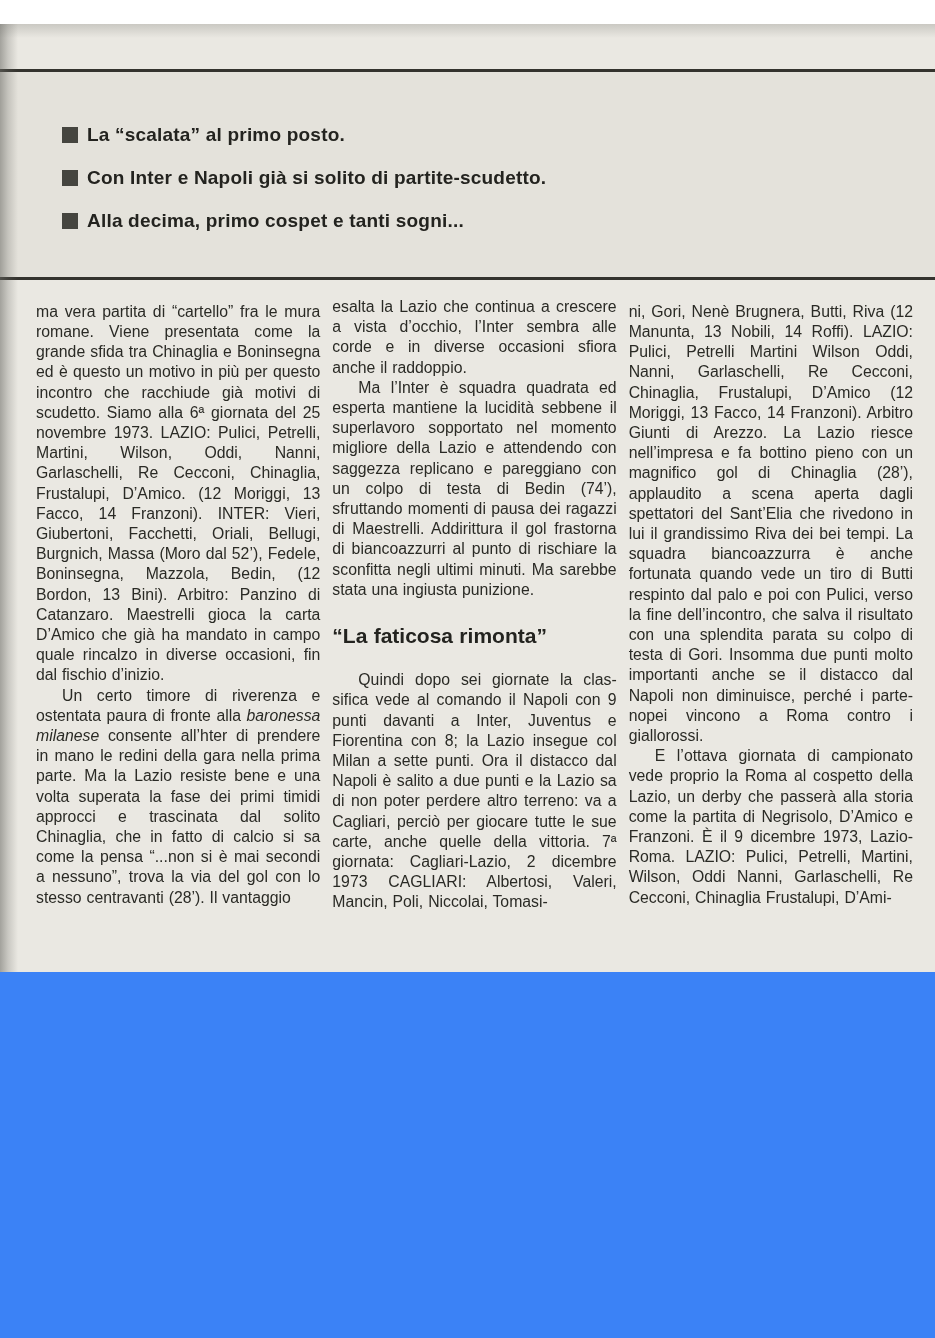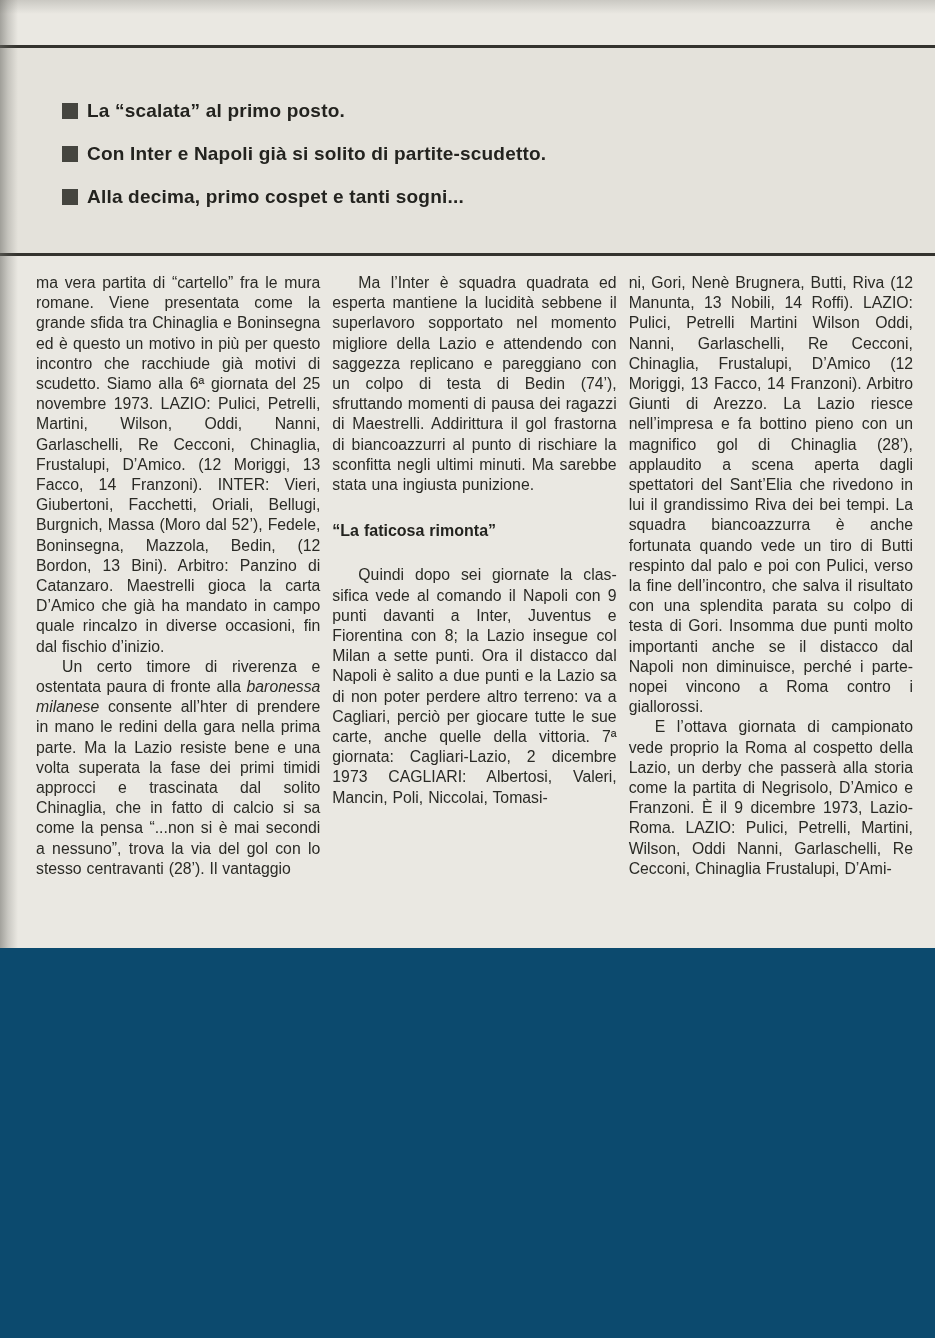--- a/index.html
+++ b/index.html
@@ -1,21 +1,21 @@
 <!DOCTYPE html>
 <html lang="it"><head>
 <meta charset="utf-8">
 <style>
   html,body{margin:0;padding:0;}
   body{
     width:935px;height:1338px;position:relative;overflow:hidden;
     background:#ffffff;
     font-family:"Liberation Sans","DejaVu Sans",sans-serif;
   }
-  .page{position:absolute;inset:0;background:#0c4a6e;}
+  .page{position:absolute;inset:0;background:#3b82f6;margin-top:24px;}
   
   .scan{position:absolute;top:0;left:0;width:935px;height:948px;background:#eae8e2;}
   .header-zone{position:absolute;top:48px;left:0;width:935px;height:205px;background:#e4e2db;}
   .rule{position:absolute;left:0;width:935px;height:3px;background:#34332e;}
   .rule-top{top:45px;}
   .rule-bottom{top:253px;}
   .gutter{
     position:absolute;top:0;left:0;width:18px;height:948px;
     background:linear-gradient(90deg,rgba(104,104,99,0.55) 0%,rgba(104,104,99,0.25) 45%,rgba(104,104,99,0) 100%);
   }
@@ -24,30 +24,30 @@
     background:linear-gradient(180deg,rgba(120,120,114,0.28),rgba(120,120,114,0));
   }
   
   .banner{position:absolute;top:99px;left:62px;width:840px;}
   .banner-item{
     display:flex;align-items:flex-start;margin:0 0 19px 0;
     font-weight:bold;font-size:19px;line-height:24px;color:#23231f;letter-spacing:.2px;
   }
   .bullet{width:16px;height:16px;background:#45453f;margin:4px 9px 0 0;flex:none;}
   
-  .columns{position:absolute;top:273px;left:36px;width:877px;display:flex;gap:12px;}
+  .columns{position:absolute;top:273px;left:36px;width:877px;display:flex;gap:12px;align-items:center;}
   .column{
     flex:1;min-width:0;
     font-size:15.8px;line-height:20.2px;color:#2a2a25;
     text-align:justify;hyphens:auto;-webkit-hyphens:auto;word-spacing:.5px;
   }
   .column p{margin:0;}
   .column p.indent{text-indent:26px;}
   .column h3{
-    margin:26px 0 24px 0;font-size:16px;font-weight:bold;text-align:left;color:#23231f;
+    margin:26px 0 24px 0;font-size:21px;font-weight:bold;text-align:left;color:#23231f;
   }
   .column em{font-style:italic;}
 </style>
 </head>
 <body>
 
 <div class="page">
   <div class="scan">
     <div class="topshade"></div>
     <div class="header-zone"></div>
@@ -69,20 +69,21 @@
         <span>Alla decima, primo cospet e tanti sogni...</span>
       </div>
     </div>
 
     <div class="columns">
         <div class="column">
           <p><span>ma vera partita di “cartello” fra le mura romane. Viene presentata come la grande sfida tra Chinaglia e Boninsegna ed è questo un moti­vo in più per questo incontro che racchiude già motivi di scudetto. Siamo alla 6ª giornata del 25 no­vembre 1973. LAZIO: Pulici, Pe­trelli, Martini, Wilson, Oddi, Nanni, Garlaschelli, Re Cecconi, China­glia, Frustalupi, D’Amico. (12 Mo­riggi, 13 Facco, 14 Franzoni). IN­TER: Vieri, Giubertoni, Facchetti, Oriali, Bellugi, Burgnich, Massa (Moro dal 52’), Fedele, Boninse­gna, Mazzola, Bedin, (12 Bordon, 13 Bini). Arbitro: Panzino di Catan­zaro. Maestrelli gioca la carta D’Amico che già ha mandato in campo quale rincalzo in diverse occasioni, fin dal fischio d’inizio.</span></p>
           <p class="indent"><span>Un certo timore di riverenza e ostentata paura di fronte alla </span><em>baro­nessa milanese</em><span> consente all’hter di prendere in mano le redini della gara nella prima parte. Ma la Lazio resiste bene e una volta superata la fase dei primi timidi approcci e trascinata dal solito Chinaglia, che in fatto di calcio si sa come la pen­sa “...non si è mai secondi a nessu­no”, trova la via del gol con lo stes­so centravanti (28’). Il vantaggio</span></p>
         </div>
         <div class="column">
+          <p><span>esalta la Lazio che continua a cre­scere a vista d’occhio, l’Inter sem­bra alle corde e in diverse occa­sioni sfiora anche il raddoppio.</span></p>
           <p class="indent"><span>Ma l’Inter è squadra quadrata ed esperta mantiene la lucidità seb­bene il superlavoro sopportato nel momento migliore della Lazio e at­tendendo con saggezza replicano e pareggiano con un colpo di testa di Bedin (74’), sfruttando momenti di pausa dei ragazzi di Maestrelli. Addirittura il gol frastorna di bian­coazzurri al punto di rischiare la sconfitta negli ultimi minuti. Ma sa­rebbe stata una ingiusta punizio­ne.</span></p>
           <h3><span>“La faticosa rimonta”</span></h3>
           <p class="indent"><span>Quindi dopo sei giornate la clas­sifica vede al comando il Napoli con 9 punti davanti a Inter, Juven­tus e Fiorentina con 8; la Lazio in­segue col Milan a sette punti. Ora il distacco dal Napoli è salito a due punti e la Lazio sa di non poter per­dere altro terreno: va a Cagliari, perciò per giocare tutte le sue car­te, anche quelle della vittoria. 7ª giornata: Cagliari-Lazio, 2 dicem­bre 1973 CAGLIARI: Albertosi, Va­leri, Mancin, Poli, Niccolai, Tomasi-</span></p>
         </div>
         <div class="column">
           <p><span>ni, Gori, Nenè Brugnera, Butti, Riva (12 Manunta, 13 Nobili, 14 Roffi). LAZIO: Pulici, Petrelli Martini Wil­son Oddi, Nanni, Garlaschelli, Re Cecconi, Chinaglia, Frustalupi, D’Amico (12 Moriggi, 13 Facco, 14 Franzoni). Arbitro Giunti di Arezzo. La Lazio riesce nell’impresa e fa bottino pieno con un magnifico gol di Chinaglia (28’), applaudito a scena aperta dagli spettatori del Sant’Elia che rivedono in lui il gran­dissimo Riva dei bei tempi. La squadra biancoazzurra è anche fortunata quando vede un tiro di Butti respinto dal palo e poi con Pulici, verso la fine dell’incontro, che salva il risultato con una splen­dita parata su colpo di testa di Go­ri. Insomma due punti molto impor­tanti anche se il distacco dal Napo­li non diminuisce, perché i parte­nopei vincono a Roma contro i giallorossi.</span></p>
           <p class="indent"><span>E l’ottava giornata di campiona­to vede proprio la Roma al cospet­to della Lazio, un derby che passe­rà alla storia come la partita di Ne­grisolo, D’Amico e Franzoni. È il 9 dicembre 1973, Lazio-Roma. LA­ZIO: Pulici, Petrelli, Martini, Wilson, Oddi Nanni, Garlaschelli, Re Cec­coni, Chinaglia Frustalupi, D’Ami-</span></p>
         </div>
       </div>
   </div>

